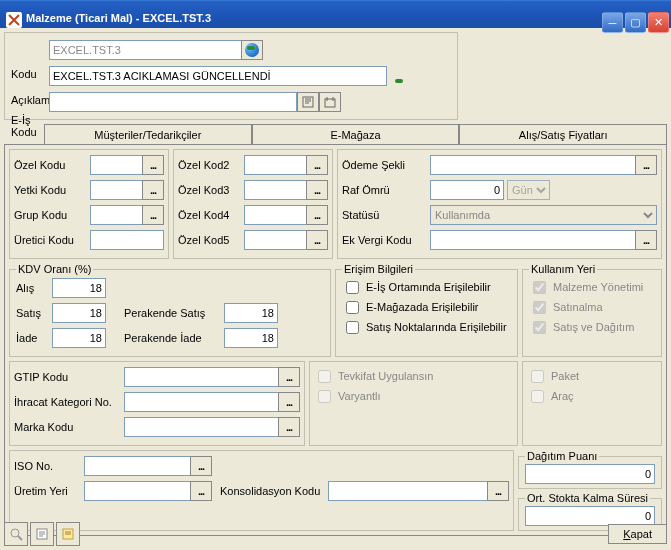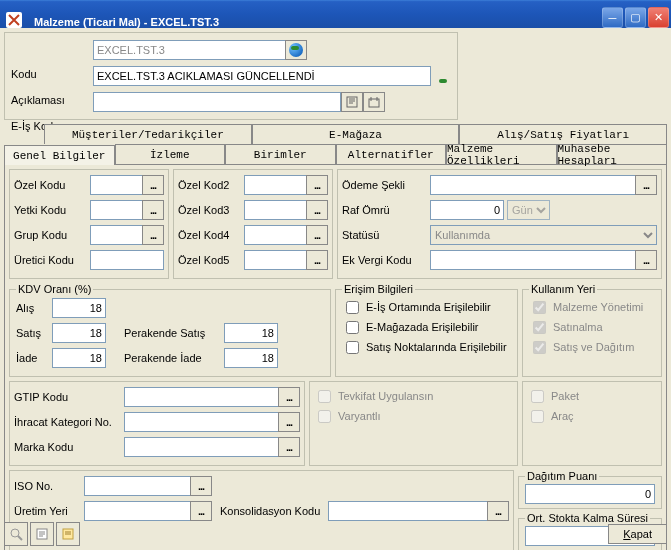--- a/index.html
+++ b/index.html
@@ -1,40 +1,40 @@
 <!DOCTYPE html>
 <html><head>
 <meta charset="utf-8">
 <style>
   * { box-sizing: border-box; font-family: Tahoma, Arial, sans-serif; font-size: 11px; }
   body { margin: 0; background: #ece9d8; width: 671px; height: 550px; overflow: hidden; }
-  .titlebar { background: linear-gradient(to bottom, #3c7fd8 0%, #2560c4 6%, #1d56b8 50%, #1a4fa8 100%); height: 28px; display: flex; align-items: flex-end; padding: 0 2px 0 6px; color: #fff; gap: 8px; }
+  .titlebar { background: linear-gradient(to bottom, #3c7fd8 0%, #2560c4 6%, #1d56b8 50%, #1a4fa8 100%); height: 28px; display: flex; align-items: flex-start; padding: 12px 2px 0 6px; color: #fff; }
   .titlebar .icon { width: 16px; height: 16px; background: #fff; margin-right: 4px; border-radius: 2px; display: flex; align-items: center; justify-content: center; }
   .titlebar .icon svg { width: 12px; height: 12px; }
   .titlebar .title { font-weight: bold; flex: 1; }
   .winbtns { display: flex; gap: 2px; }
   .winbtn { width: 21px; height: 21px; border-radius: 3px; display: flex; align-items: center; justify-content: center; font-family: Marlett, Arial; font-size: 11px; color: #fff; border: 1px solid #fff3; }
   .winbtn.min, .winbtn.max { background: linear-gradient(to bottom, #7ba7e8, #2f6bc4); }
   .winbtn.close { background: linear-gradient(to bottom, #f08075, #d94030); }
   .content { padding: 4px; }
 
   
   .hdr { border: 1px solid #c0c0b0; padding: 6px; width: 454px; height: 88px; background: #ece9d8; }
   .hrow { display: flex; align-items: center; margin-bottom: 4px; height: 22px; }
-  .hlabel { width: 82px; margin-top: 48px; }
+  .hlabel { width: 38px; margin-top: 48px; }
   input[type=text], .txt { height: 20px; border: 1px solid #7f9db9; background: #fff; padding: 1px 3px; line-height: 16px; }
   .readonly { color: #888; }
   .iconbtn { width: 22px; height: 20px; border: 1px solid #888; background: #ece9d8; display: inline-flex; align-items: center; justify-content: center; cursor: pointer; }
   .globe { width: 14px; height: 14px; border-radius: 50%; background: radial-gradient(circle at 30% 30%, #6fc0ff, #0050b0); position: relative; }
   .globe::after { content: ""; position: absolute; top: 3px; left: 2px; width: 8px; height: 4px; background: #2d8a30; border-radius: 2px; }
   .elips { font-weight: bold; letter-spacing: -1px; }
 
   .tabs { margin-top: 4px; }
   .tabrow { display: flex; }
-  .tab { border: 1px solid #888; border-bottom: none; background: #ece9d8; height: 20px; display: flex; align-items: center; justify-content: center; cursor: pointer; flex: 1; position: relative; font-family: Liberation Mono, monospace; }
+  .tab { border: 1px solid #888; border-bottom: none; background: #ece9d8; height: 20px; display: flex; align-items: center; justify-content: center; cursor: pointer; flex: 1; position: relative; }
   .tab.back { background: #ece9d8; }
   .tabrow.back { margin-left: 40px; width: calc(100% - 40px); }
   .tab.act { background: #f4f2e7; font-weight: normal; z-index: 2; top: 1px; }
   .tabbody { border: 1px solid #888; padding: 4px; background: #ece9d8; min-height: 310px; }
 
   .cols { display: flex; gap: 4px; }
   .col { border: 1px solid #c0c0b0; padding: 4px; flex: 1; }
   .frow { display: flex; align-items: center; margin-bottom: 3px; height: 22px; }
   .flabel { width: 76px; white-space: nowrap; }
   .flabel.w90 { width: 88px; }
@@ -107,28 +107,20 @@
         </span>
     </div>
   </div>
 
   <div class="tabs">
     <div class="tabrow back">
       <div class="tab back">Müşteriler/Tedarikçiler</div>
       <div class="tab back">E-Mağaza</div>
       <div class="tab back">Alış/Satış Fiyatları</div>
     </div>
-    <div class="tabrow">
-      <div class="tab act">Genel Bilgiler</div>
-      <div class="tab">İzleme</div>
-      <div class="tab">Birimler</div>
-      <div class="tab">Alternatifler</div>
-      <div class="tab">Malzeme Özellikleri</div>
-      <div class="tab">Muhasebe Hesapları</div>
-    </div>
     <div class="tabbody">
 
       <div class="cols">
         <div class="col" style="width:160px;flex:none">
           <div class="frow">
               <span class="flabel">Özel Kodu</span>
               <div class="fval pick">
                 <input type="text" style="">
                 <span class="iconbtn">
                   <span class="elips">...</span>

